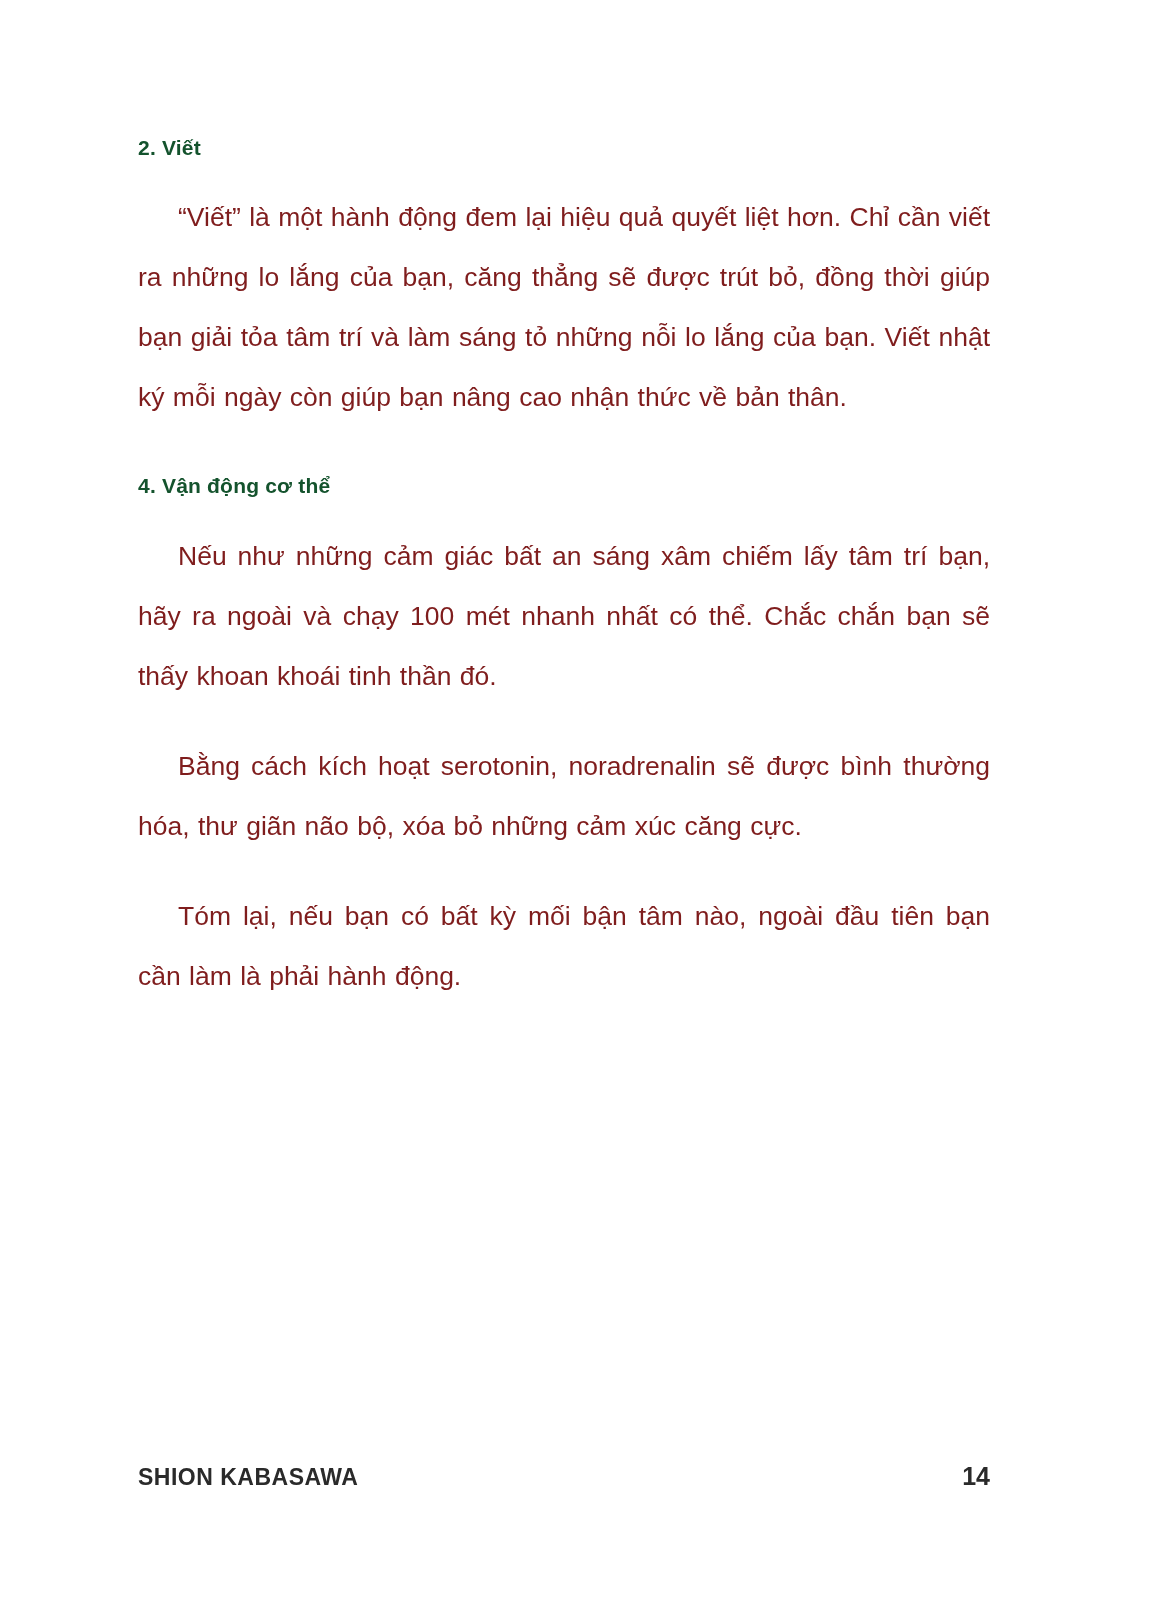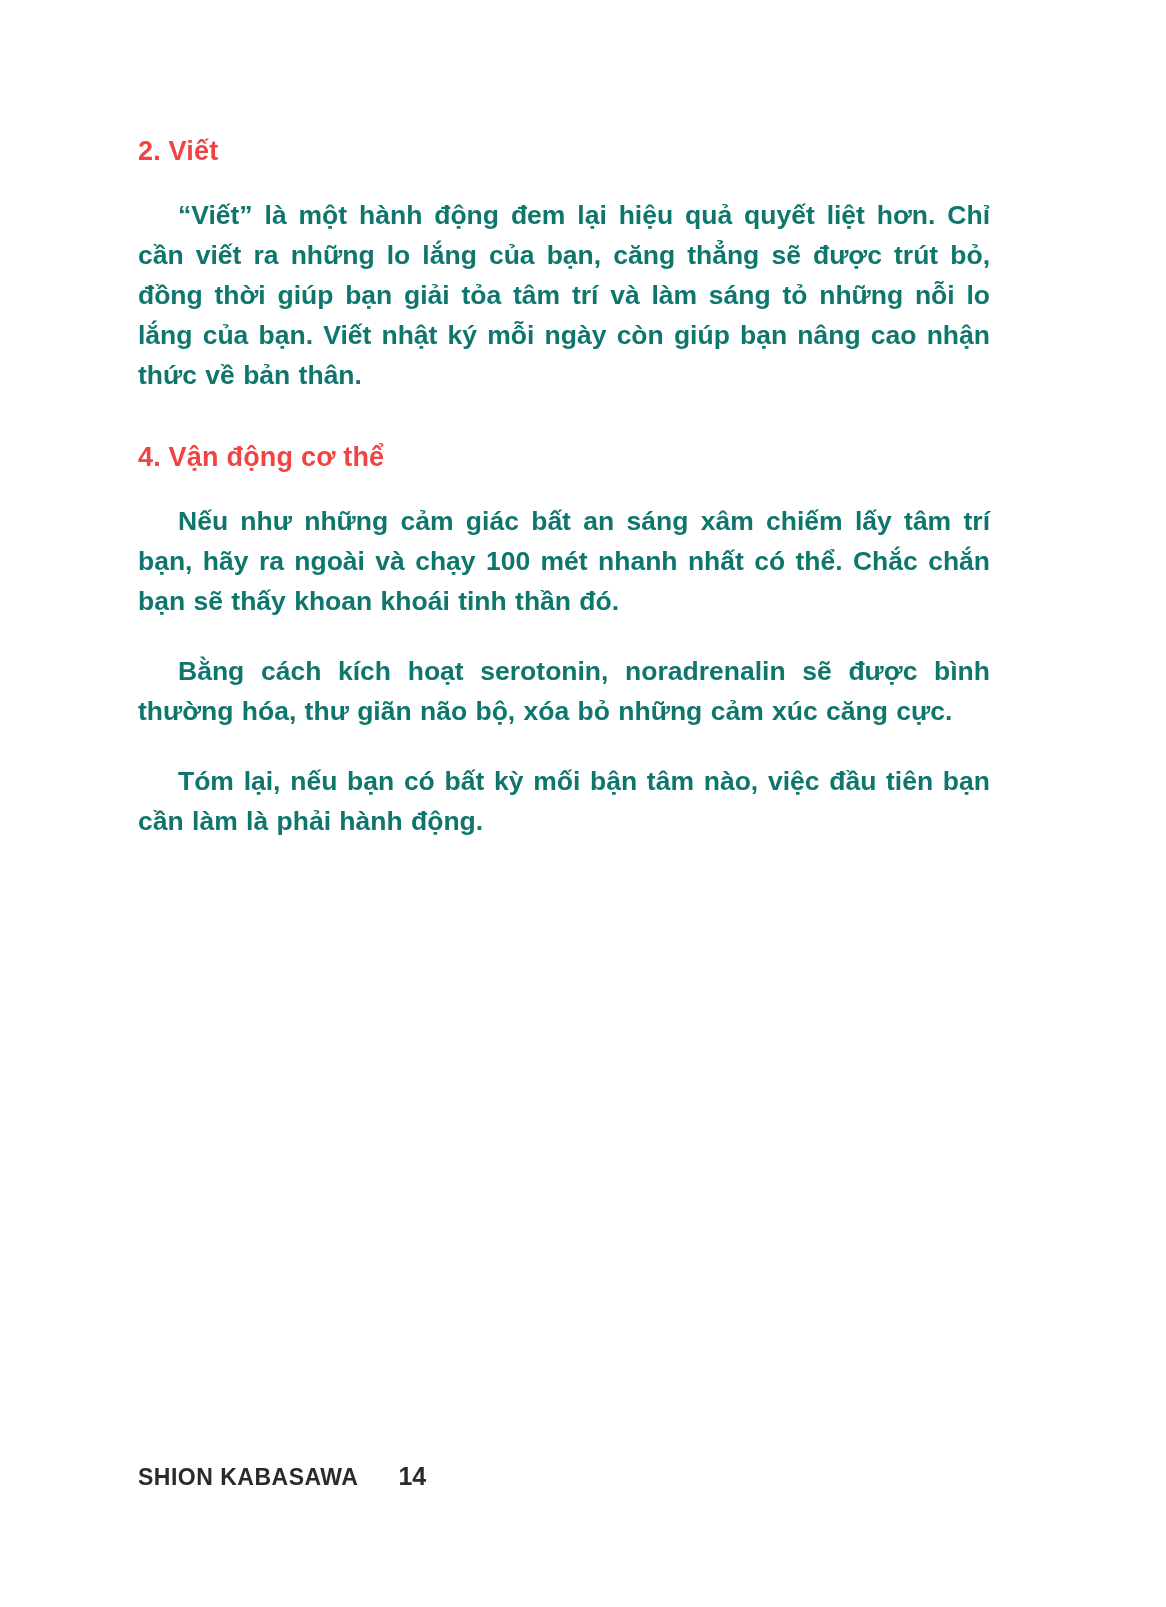--- a/index.html
+++ b/index.html
@@ -19,49 +19,47 @@
     position: absolute;
     top: 0;
     left: 0;
     width: 1166px;
     height: 1607px;
     box-sizing: border-box;
     padding: 135px 176px 0 138px;
     background: #ffffff;
   }
   h2.section-heading {
-    font-size: 27px;
+    font-size: 21px;
     font-weight: bold;
-    color: #ef4444;
+    color: #14532d;
     margin: 0 0 26px 0;
     line-height: 1.25;
     letter-spacing: 0.2px;
   }
   section {
     margin-bottom: 46px;
   }
   p.body-paragraph {
     font-size: 26.5px;
-    line-height: 40px;
+    line-height: 60px;
     text-align: justify;
     text-indent: 40px;
     margin: 0 0 30px 0;
-    color: #0f766e;
+    color: #7f1d1d;
     word-spacing: 1px;
-    font-weight: bold;
   }
   footer.page-footer {
     position: absolute;
     left: 138px;
     right: 176px;
     top: 1462px;
     display: flex;
-    justify-content: flex-start;
+    justify-content: space-between;
     align-items: baseline;
-    gap: 40px;
   }
   .footer-author {
     font-size: 23px;
     font-weight: bold;
     color: #2a2a2a;
     letter-spacing: 0.5px;
   }
   .footer-page-number {
     font-size: 25px;
     font-weight: bold;
@@ -75,21 +73,21 @@
 
   <section>
     <h2 class="section-heading">2. Viết</h2>
     <p class="body-paragraph">“Viết” là một hành động đem lại hiệu quả quyết liệt hơn. Chỉ cần viết ra những lo lắng của bạn, căng thẳng sẽ được trút bỏ, đồng thời giúp bạn giải tỏa tâm trí và làm sáng tỏ những nỗi lo lắng của bạn. Viết nhật ký mỗi ngày còn giúp bạn nâng cao nhận thức về bản thân.</p>
   </section>
 
   <section>
     <h2 class="section-heading">4. Vận động cơ thể</h2>
     <p class="body-paragraph">Nếu như những cảm giác bất an sáng xâm chiếm lấy tâm trí bạn, hãy ra ngoài và chạy 100 mét nhanh nhất có thể. Chắc chắn bạn sẽ thấy khoan khoái tinh thần đó.</p>
     <p class="body-paragraph">Bằng cách kích hoạt serotonin, noradrenalin sẽ được bình thường hóa, thư giãn não bộ, xóa bỏ những cảm xúc căng cực.</p>
-    <p class="body-paragraph">Tóm lại, nếu bạn có bất kỳ mối bận tâm nào, việc đầu tiên bạn cần làm là phải hành động.</p>
+    <p class="body-paragraph">Tóm lại, nếu bạn có bất kỳ mối bận tâm nào, ngoài đầu tiên bạn cần làm là phải hành động.</p>
   </section>
 
   <footer class="page-footer">
     <span class="footer-author">SHION KABASAWA</span>
     <span class="footer-page-number">14</span>
   </footer>
 
 </div>
 
 </body></html>

